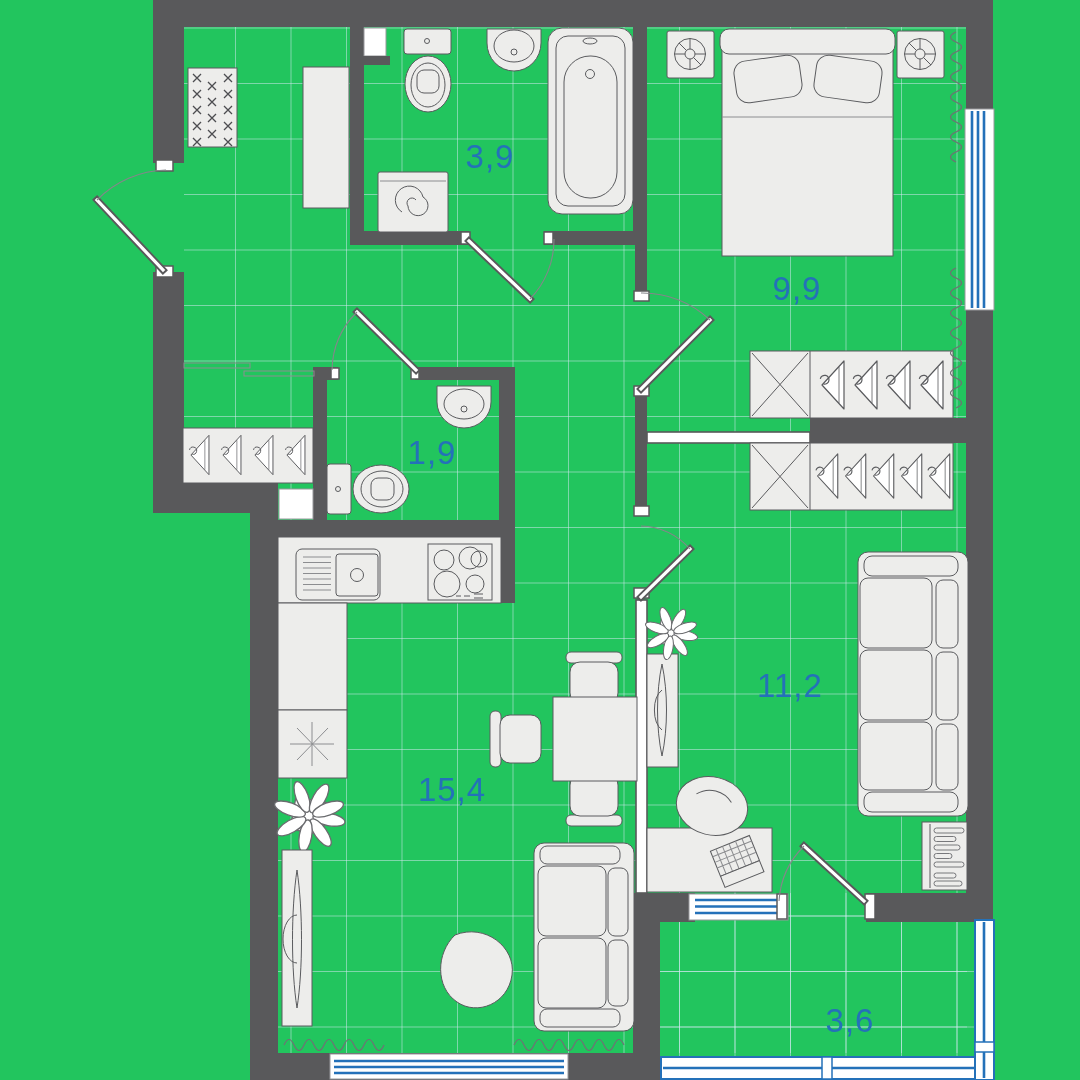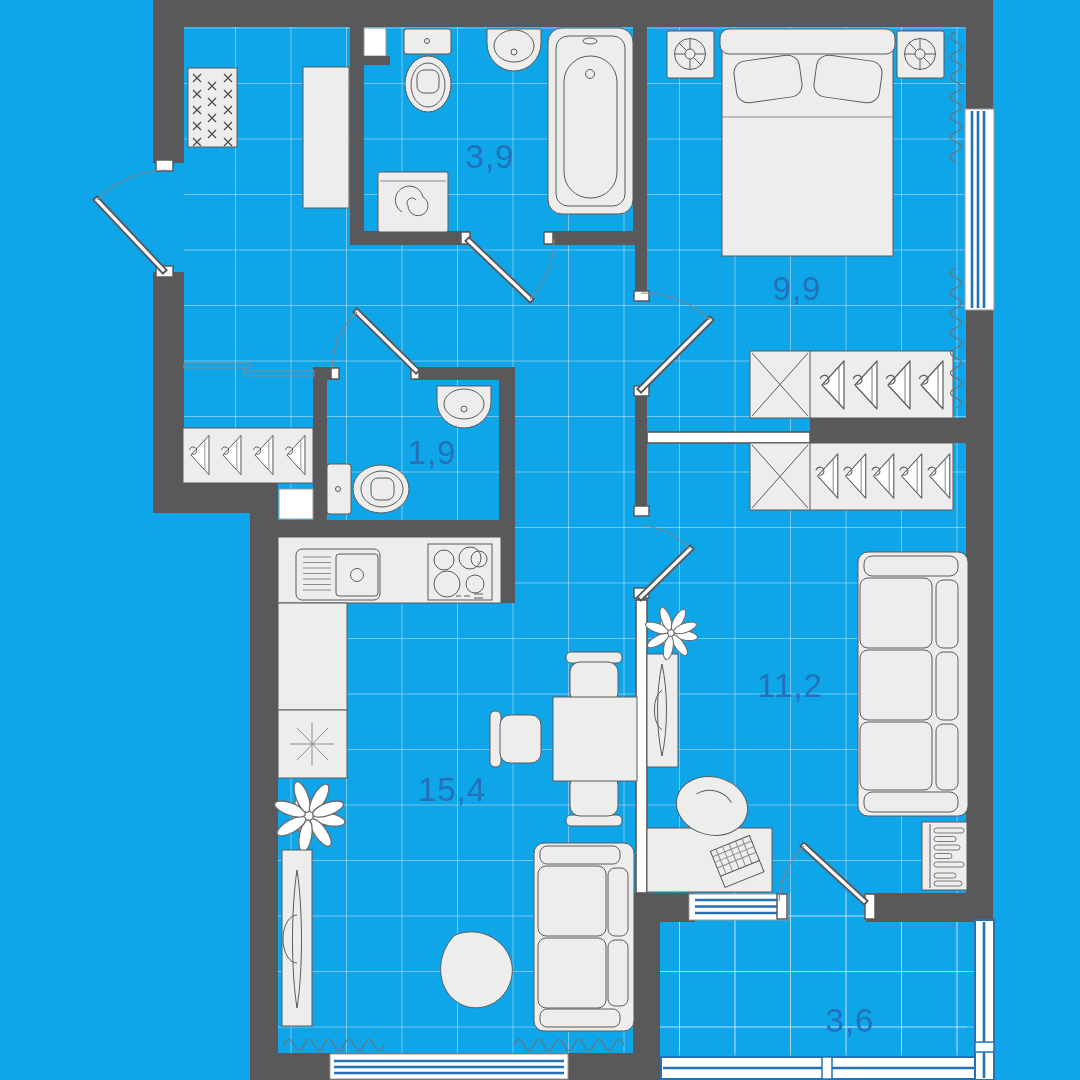--- a/index.html
+++ b/index.html
@@ -1,16 +1,16 @@
 <!DOCTYPE html>
 <html><head>
 <meta charset="utf-8">
 <style>
   html,body{margin:0;padding:0;background:#fff;}
-  .stage{width:1080px;height:1080px;position:relative;background:#0ea5e9;overflow:hidden;
+  .stage{width:1080px;height:1080px;position:relative;background:#22c55e;overflow:hidden;
          font-family:"Liberation Sans",sans-serif;}
   svg{display:block}
   .w{fill:#59595B;stroke:none}
   .f{fill:#EDEDEB;stroke:#5A5B5E;stroke-width:1}
   .f2{fill:#EDEDEB;stroke:#77787B;stroke-width:1}
   .ln{fill:none;stroke:#5A5B5E;stroke-width:1}
   .ln2{fill:none;stroke:#8C8D90;stroke-width:1}
   .wh{fill:#fff;stroke:#97989B;stroke-width:1}
   .jamb{fill:#fff;stroke:#59595B;stroke-width:1.5}
   .thinwall{fill:#fff;stroke:#59595B;stroke-width:1.6}

